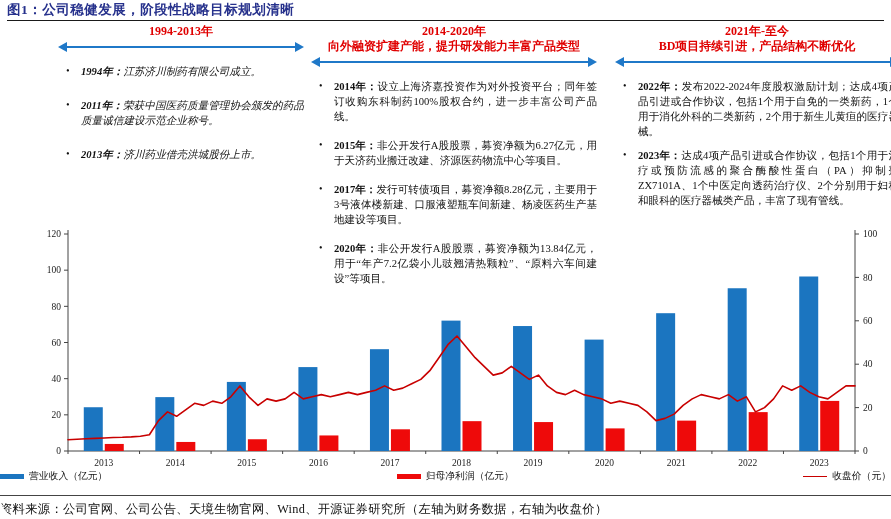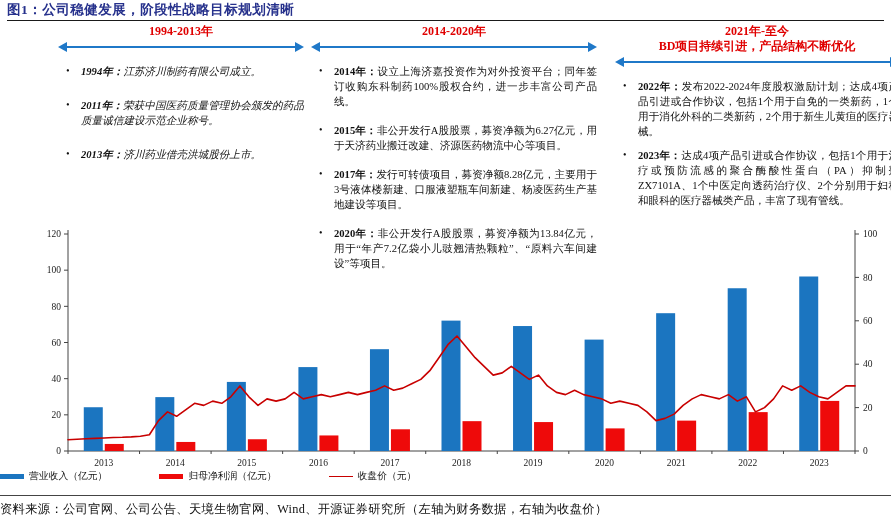--- a/index.html
+++ b/index.html
@@ -1,17 +1,17 @@
 <!DOCTYPE html>
 <html><head>
 <meta charset="utf-8">
 <style>
   html,body{margin:0;padding:0;background:#fff;}
   .page{position:relative;width:891px;height:519px;background:#fff;overflow:hidden;
-        font-family:"Liberation Serif","DejaVu Serif",serif;color:#111;}
+        font-family:"Liberation Serif","DejaVu Serif",serif;color:#111;border-radius:23px;}
   .fig-title{position:absolute;top:1px;left:7px;font-size:13.5px;font-weight:bold;color:#26318C;letter-spacing:.5px;}
   .title-rule{position:absolute;top:20px;left:7px;width:877px;border-top:1.6px solid #1a1a1a;}
 
   
   .timeline{position:absolute;top:24px;left:0;width:891px;height:210px;}
   .tcol{position:absolute;top:0;}
   .tcol0{left:58px;width:246px;}
   .tcol1{left:311px;width:286px;}
   .tcol2{left:615px;width:284px;}
   .thead-line1,.thead-line2{text-align:center;color:#E00000;font-weight:bold;font-size:12px;line-height:1.25;}
@@ -26,21 +26,21 @@
   .bullets li::before{content:"\2022";position:absolute;left:0;top:0;font-size:10px;}
   .tcol0 .bullets li{margin-bottom:19px;font-style:italic;}
   .tcol1 .bullets li{margin-bottom:14px;}
   .tcol2 .bullets li{margin-bottom:9px;}
   .by{font-weight:bold;}
 
   
   #chart-svg{position:absolute;top:226px;left:0;}
   .ax{font-family:"Liberation Serif","DejaVu Serif",serif;font-size:9.5px;fill:#222;}
 
-  .legend{position:absolute;top:470px;left:0;width:891px;display:flex;justify-content:flex-start;gap:52px;}
+  .legend{position:absolute;top:470px;left:0;width:891px;display:flex;justify-content:space-between;gap:52px;}
   .legend-item{display:flex;align-items:center;gap:5px;font-size:9.8px;color:#111;}
   .sw{display:inline-block;width:24px;}
   .sw-bar{height:5px;}
   .sw-line{height:1.8px;}
 
   .src-rule{position:absolute;top:495px;left:0;width:891px;border-top:1.3px solid #444;}
   .source{position:absolute;top:501px;left:0;font-size:12.3px;color:#111;letter-spacing:.3px;}
 </style>
 </head>
 <body>
@@ -57,20 +57,21 @@
           <span class="shaft"></span>
         </div>
       <ul class="bullets">
           <li><span class="by">1994年：</span><span class="bt">江苏济川制药有限公司成立。</span></li>
           <li><span class="by">2011年：</span><span class="bt">荣获中国医药质量管理协会颁发的药品质量诚信建设示范企业称号。</span></li>
           <li><span class="by">2013年：</span><span class="bt">济川药业借壳洪城股份上市。</span></li>
         </ul>
     </div>
     <div class="tcol tcol1">
       <div class="thead-line1">2014-2020年</div>
+      <div class="thead-line2">向外融资扩建产能，提升研发能力丰富产品类型</div>
       <div class="arrow">
           <span class="shaft"></span>
         </div>
       <ul class="bullets">
           <li><span class="by">2014年：</span><span class="bt">设立上海济嘉投资作为对外投资平台；同年签订收购东科制药100%股权合约，进一步丰富公司产品线。</span></li>
           <li><span class="by">2015年：</span><span class="bt">非公开发行A股股票，募资净额为6.27亿元，用于天济药业搬迁改建、济源医药物流中心等项目。</span></li>
           <li><span class="by">2017年：</span><span class="bt">发行可转债项目，募资净额8.28亿元，主要用于3号液体楼新建、口服液塑瓶车间新建、杨凌医药生产基地建设等项目。</span></li>
           <li><span class="by">2020年：</span><span class="bt">非公开发行A股股票，募资净额为13.84亿元，用于“年产7.2亿袋小儿豉翘清热颗粒”、“原料六车间建设”等项目。</span></li>
         </ul>
     </div>

